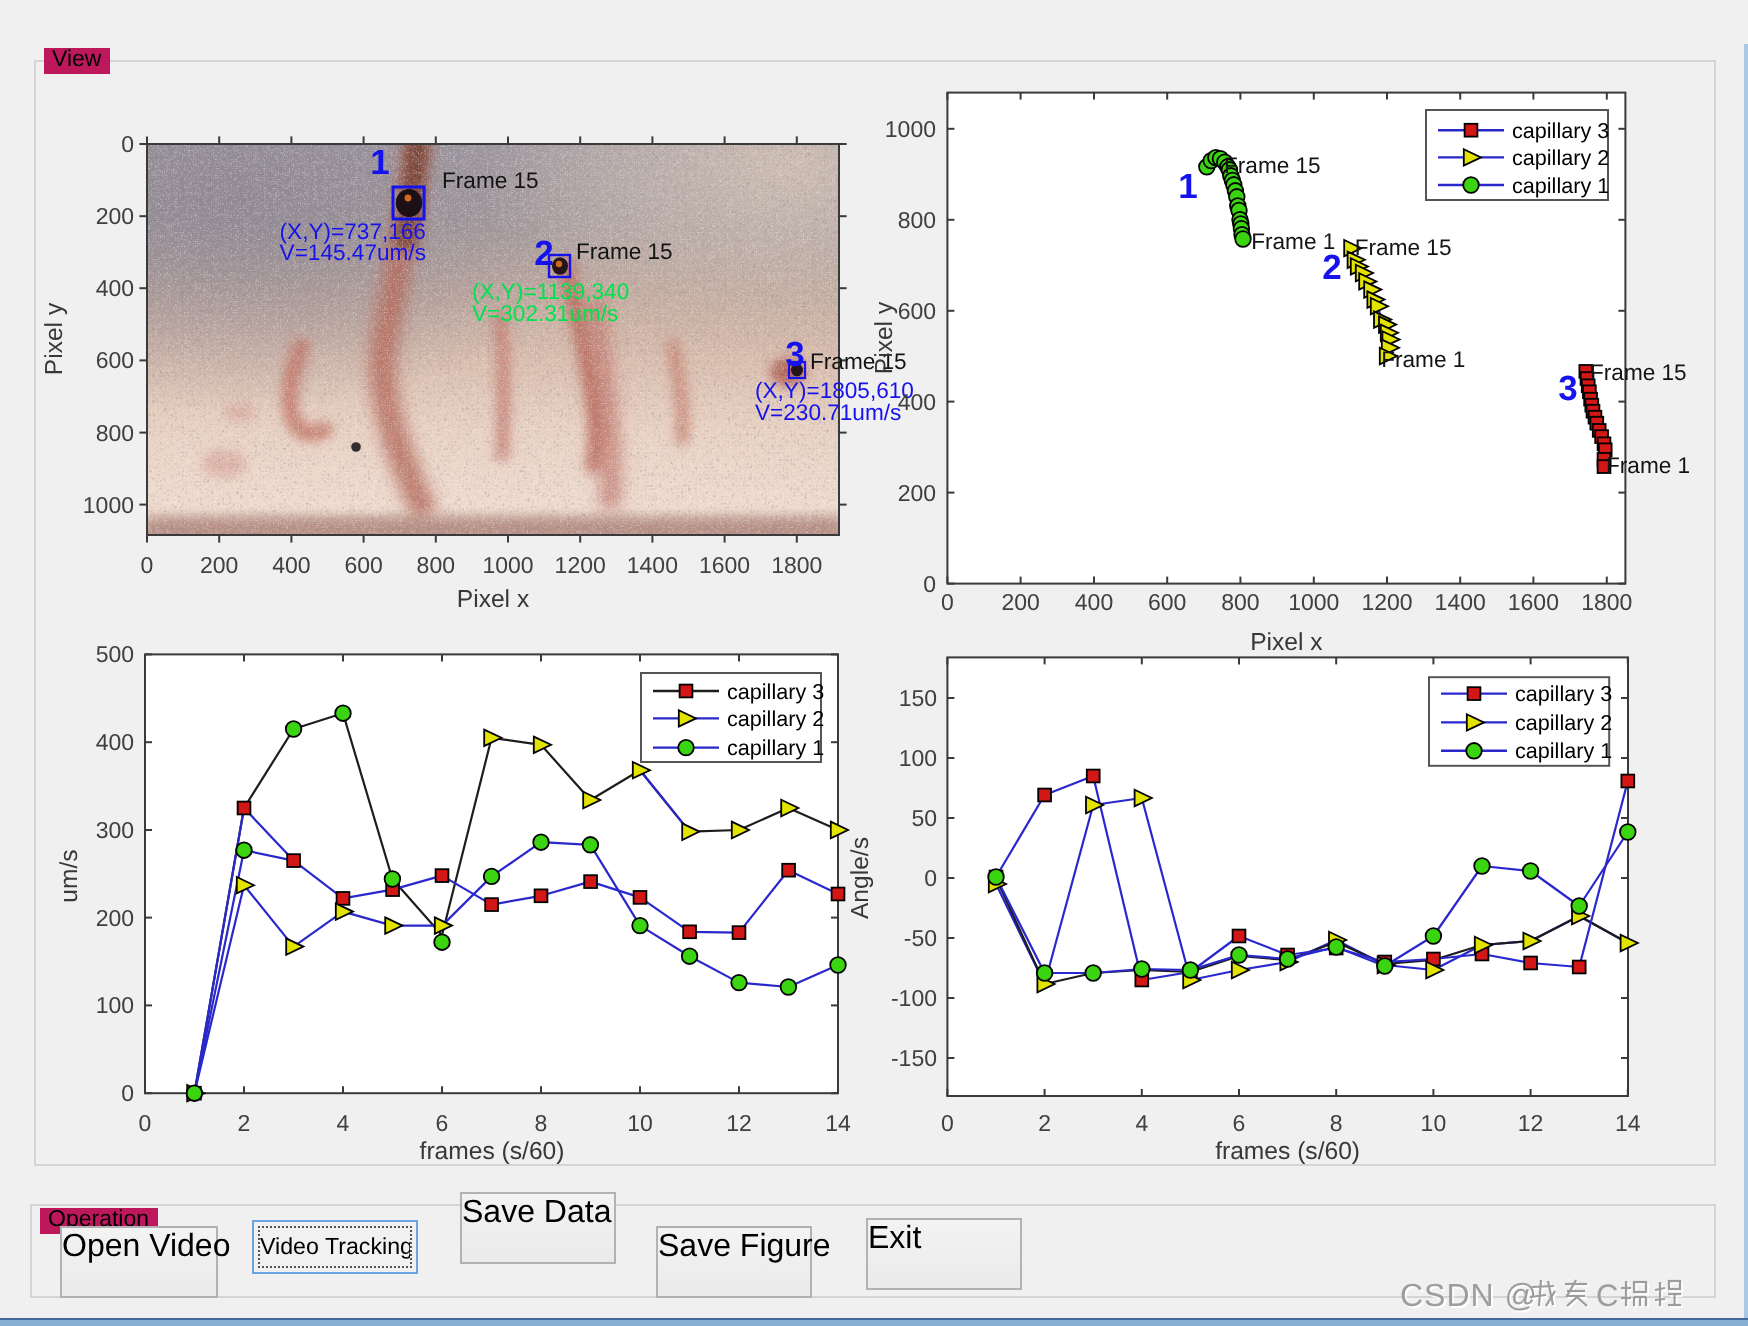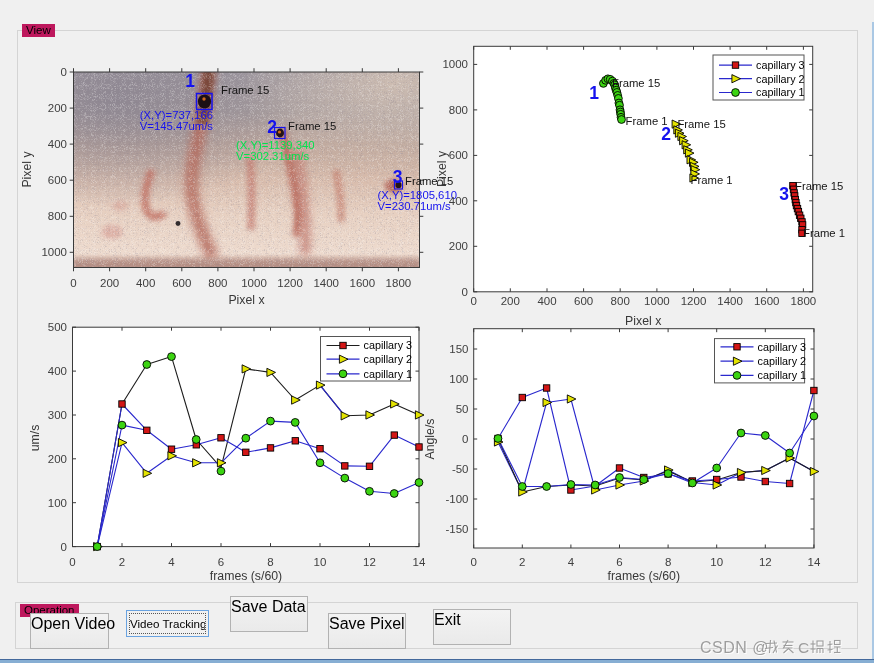--- a/index.html
+++ b/index.html
@@ -554,16 +554,16 @@
         <line x1="834.0" y1="647" x2="840.5" y2="647"></line>
         <line x1="837.3" y1="647" x2="837.3" y2="652.5"></line>
         <line x1="834.0" y1="652.5" x2="840.5" y2="652.5"></line>
       </g>
  </svg>
  <div class="btn" style="left:30px;top:613px;width:79px">Open Video</div>
  <div id="btnVT">
       <div id="btnVTi">Video Tracking</div>
     </div>
  <div class="btn" style="left:230px;top:596px;width:78px">Save Data</div>
- <div class="btn" style="left:328px;top:613px;width:78px">Save Pixel</div>
+ <div class="btn" style="left:328px;top:613px;width:78px">Save Figure</div>
  <div class="btn" style="left:433px;top:609px;width:78px">Exit</div>
  <div id="redge"></div>
  <div id="bedge"></div>
 </div>
 </body></html>

